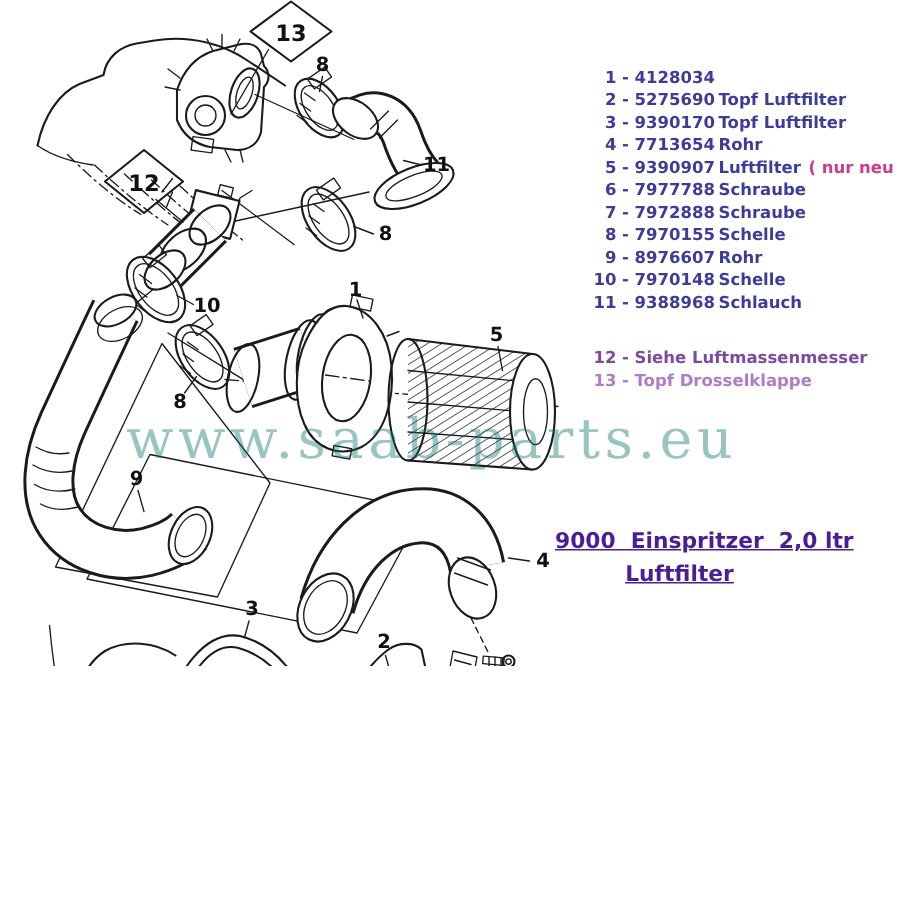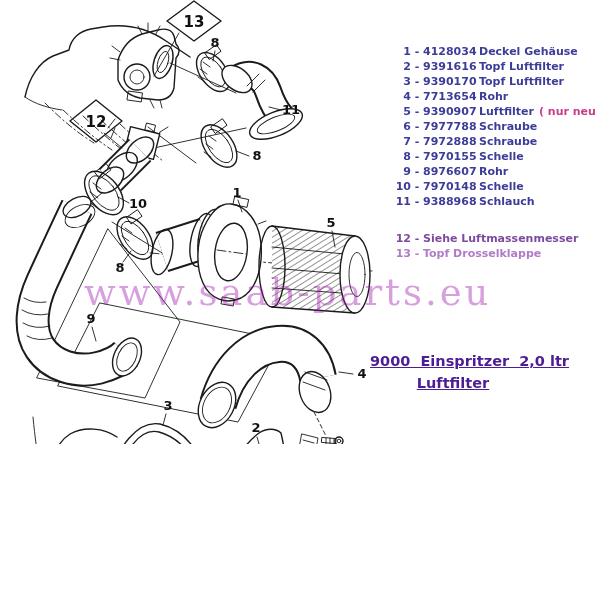--- a/index.html
+++ b/index.html
@@ -2,21 +2,21 @@
 <html><head>
 <meta charset="utf-8">
 <style>
   html,body{margin:0;padding:0;background:#fff;}
   .stage{position:relative;width:600px;height:444px;background:#ffffff;overflow:hidden;
          font-family:"DejaVu Sans",sans-serif;}
   .stage svg{position:absolute;left:0;top:0;z-index:1;}
 
   
   .watermark{position:absolute;left:84px;top:271px;z-index:3;
-    font-family:"DejaVu Serif",serif;font-size:37px;color:#a21caf;opacity:.42;
+    font-family:"DejaVu Serif",serif;font-size:37px;color:#0f766e;opacity:.42;
     letter-spacing:3px;white-space:nowrap;pointer-events:none;}
 
   
   .plist{position:absolute;left:393px;top:44px;z-index:4;color:#3d3d99;
     font-weight:bold;font-size:11px;line-height:15px;}
   .plist-row{display:flex;white-space:pre;}
   .pl-num{width:18px;text-align:right;}
   .pl-sep{width:12px;text-align:center;}
   .pl-part{width:56px;}
   .pl-desc{}
@@ -261,22 +261,22 @@
       <text class="cl" x="168" y="410" text-anchor="middle">3</text>
       <text class="cl" x="256" y="432" text-anchor="middle">2</text>
       <text class="cl" x="50" y="521" text-anchor="middle">6</text>
       <text class="cl" x="344" y="458" text-anchor="middle">7</text>
     </g>
   </svg>
 
   <div class="watermark">www.saab-parts.eu</div>
 
   <div class="plist">
-    <div class="plist-row"><span class="pl-num">1</span><span class="pl-sep">-</span><span class="pl-part">4128034</span><span class="pl-desc">Deckel Gehäuse</span><span class="pl-note"></span></div>
-    <div class="plist-row"><span class="pl-num">2</span><span class="pl-sep">-</span><span class="pl-part">9391616</span><span class="pl-desc">Topf Luftfilter</span><span class="pl-note"></span></div>
+    <div class="plist-row"><span class="pl-num">1</span><span class="pl-sep">-</span><span class="pl-part">4128034</span><span class="pl-note"></span></div>
+    <div class="plist-row"><span class="pl-num">2</span><span class="pl-sep">-</span><span class="pl-part">5275690</span><span class="pl-desc">Topf Luftfilter</span><span class="pl-note"></span></div>
     <div class="plist-row"><span class="pl-num">3</span><span class="pl-sep">-</span><span class="pl-part">9390170</span><span class="pl-desc">Topf Luftfilter</span><span class="pl-note"></span></div>
     <div class="plist-row"><span class="pl-num">4</span><span class="pl-sep">-</span><span class="pl-part">7713654</span><span class="pl-desc">Rohr</span><span class="pl-note"></span></div>
     <div class="plist-row"><span class="pl-num">5</span><span class="pl-sep">-</span><span class="pl-part">9390907</span><span class="pl-desc">Luftfilter</span><span class="pl-note">( nur neu )</span></div>
     <div class="plist-row"><span class="pl-num">6</span><span class="pl-sep">-</span><span class="pl-part">7977788</span><span class="pl-desc">Schraube</span><span class="pl-note"></span></div>
     <div class="plist-row"><span class="pl-num">7</span><span class="pl-sep">-</span><span class="pl-part">7972888</span><span class="pl-desc">Schraube</span><span class="pl-note"></span></div>
     <div class="plist-row"><span class="pl-num">8</span><span class="pl-sep">-</span><span class="pl-part">7970155</span><span class="pl-desc">Schelle</span><span class="pl-note"></span></div>
     <div class="plist-row"><span class="pl-num">9</span><span class="pl-sep">-</span><span class="pl-part">8976607</span><span class="pl-desc">Rohr</span><span class="pl-note"></span></div>
     <div class="plist-row"><span class="pl-num">10</span><span class="pl-sep">-</span><span class="pl-part">7970148</span><span class="pl-desc">Schelle</span><span class="pl-note"></span></div>
     <div class="plist-row"><span class="pl-num">11</span><span class="pl-sep">-</span><span class="pl-part">9388968</span><span class="pl-desc">Schlauch</span><span class="pl-note"></span></div>
   </div>

